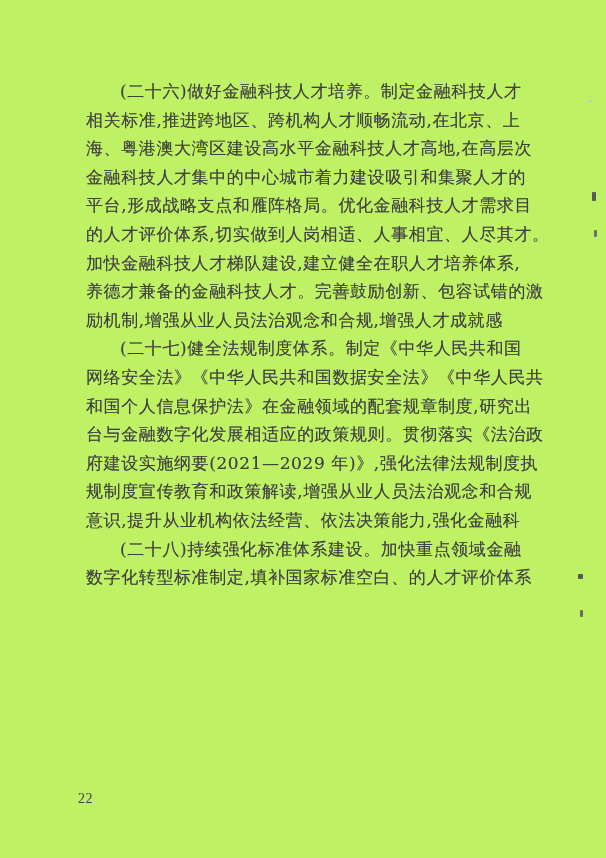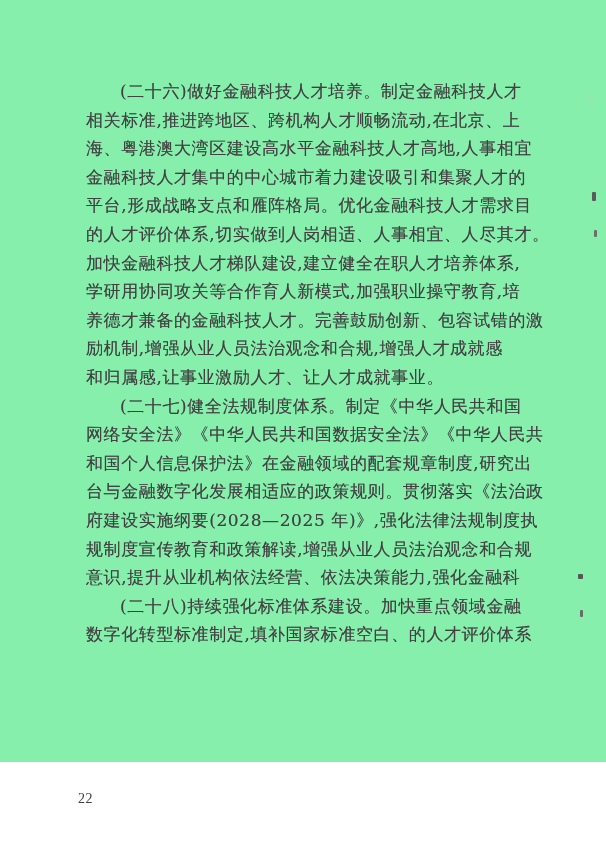--- a/index.html
+++ b/index.html
@@ -7,22 +7,22 @@
   body {
     width: 606px;
     height: 858px;
     background: #ffffff;
     font-family: "DejaVu Serif", "Liberation Serif", serif;
     overflow: hidden;
   }
   .page {
     position: relative;
     width: 606px;
-    height: 762px;
-    background: #86efac;
+    height: 858px;
+    background: #bef264;
   }
   .text-block {
     position: absolute;
     left: 86px;
     top: 77px;
     width: 458px;
   }
   .line {
     height: 28.6px;
     line-height: 28.6px;
@@ -50,34 +50,32 @@
     border-radius: 1px;
   }
 </style>
 </head>
 <body>
 
 <div class="page">
   <div class="text-block" id="text-block">
       <div class="line para-first">(二十六)做好金融科技人才培养。制定金融科技人才</div>
       <div class="line">相关标准,推进跨地区、跨机构人才顺畅流动,在北京、上</div>
-      <div class="line">海、粤港澳大湾区建设高水平金融科技人才高地,人事相宜</div>
+      <div class="line">海、粤港澳大湾区建设高水平金融科技人才高地,在高层次</div>
       <div class="line">金融科技人才集中的中心城市着力建设吸引和集聚人才的</div>
       <div class="line">平台,形成战略支点和雁阵格局。优化金融科技人才需求目</div>
       <div class="line">的人才评价体系,切实做到人岗相适、人事相宜、人尽其才。</div>
       <div class="line">加快金融科技人才梯队建设,建立健全在职人才培养体系,</div>
-      <div class="line">学研用协同攻关等合作育人新模式,加强职业操守教育,培</div>
       <div class="line">养德才兼备的金融科技人才。完善鼓励创新、包容试错的激</div>
       <div class="line">励机制,增强从业人员法治观念和合规,增强人才成就感</div>
-      <div class="line para-last">和归属感,让事业激励人才、让人才成就事业。</div>
       <div class="line para-first">(二十七)健全法规制度体系。制定《中华人民共和国</div>
       <div class="line">网络安全法》《中华人民共和国数据安全法》《中华人民共</div>
       <div class="line">和国个人信息保护法》在金融领域的配套规章制度,研究出</div>
       <div class="line">台与金融数字化发展相适应的政策规则。贯彻落实《法治政</div>
-      <div class="line">府建设实施纲要(2028—2025 年)》,强化法律法规制度执</div>
+      <div class="line">府建设实施纲要(2021—2029 年)》,强化法律法规制度执</div>
       <div class="line">规制度宣传教育和政策解读,增强从业人员法治观念和合规</div>
       <div class="line">意识,提升从业机构依法经营、依法决策能力,强化金融科</div>
       <div class="line para-first">(二十八)持续强化标准体系建设。加快重点领域金融</div>
       <div class="line">数字化转型标准制定,填补国家标准空白、的人才评价体系</div>
     </div>
   <div class="page-number">22</div>
   <div class="scan-marks" id="scan-marks">
       <div class="speck" style="left: 589px; top: 100px; width: 4px; height: 2px; background: rgb(201, 201, 201);"></div>
       <div class="speck" style="left: 592px; top: 192px; width: 4px; height: 9px; background: rgb(90, 90, 90);"></div>
       <div class="speck" style="left: 594px; top: 230px; width: 3px; height: 7px; background: rgb(109, 109, 109);"></div>

